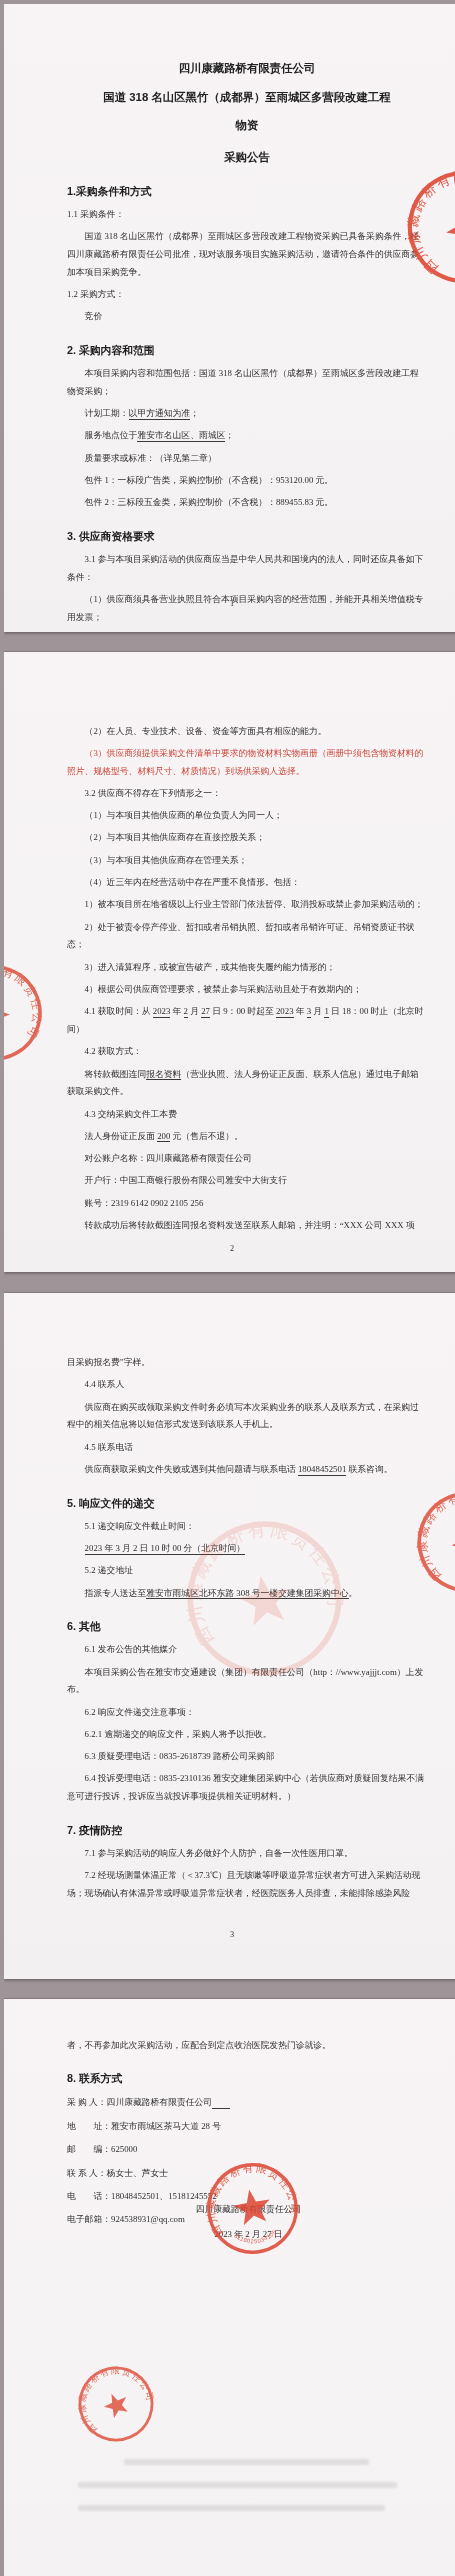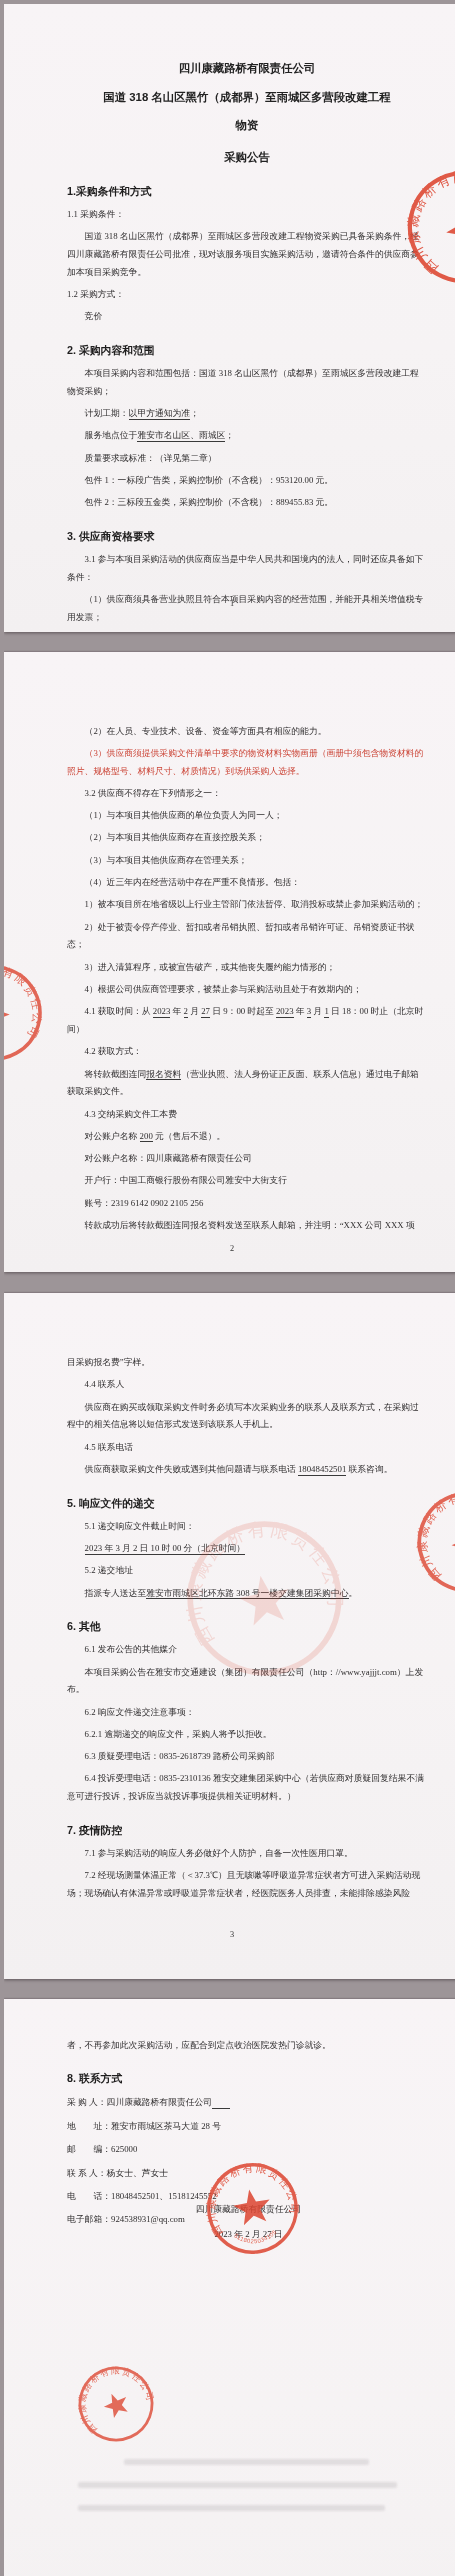--- a/index.html
+++ b/index.html
@@ -93,21 +93,21 @@
           <p class="blk p ind"><span>（3）与本项目其他供应商存在管理关系；</span></p>
           <p class="blk p ind"><span>（4）近三年内在经营活动中存在严重不良情形。包括：</span></p>
           <p class="blk p ind"><span>1）被本项目所在地省级以上行业主管部门依法暂停、取消投标或禁止参加采购活动的；</span></p>
           <p class="blk p ind"><span>2）处于被责令停产停业、暂扣或者吊销执照、暂扣或者吊销许可证、吊销资质证书状态；</span></p>
           <p class="blk p ind"><span>3）进入清算程序，或被宣告破产，或其他丧失履约能力情形的；</span></p>
           <p class="blk p ind"><span>4）根据公司供应商管理要求，被禁止参与采购活动且处于有效期内的；</span></p>
           <p class="blk p ind"><span>4.1 获取时间：从 </span><span class="u">2023</span><span> 年 </span><span class="u">2</span><span> 月 </span><span class="u">27</span><span> 日 9：00 时起至 </span><span class="u">2023</span><span> 年 </span><span class="u">3</span><span> 月 </span><span class="u">1</span><span> 日 18：00 时止（北京时间）</span></p>
           <p class="blk p ind"><span>4.2 获取方式：</span></p>
           <p class="blk p ind"><span>将转款截图连同</span><span class="u">报名资料</span><span>（营业执照、法人身份证正反面、联系人信息）通过电子邮箱获取采购文件。</span></p>
           <p class="blk p ind"><span>4.3 交纳采购文件工本费</span></p>
-          <p class="blk p ind"><span>对公账户名称 </span><span class="u">200</span><span> 元（售后不退）。</span></p>
+          <p class="blk p ind"><span>法人身份证正反面 </span><span class="u">200</span><span> 元（售后不退）。</span></p>
           <p class="blk p ind"><span>对公账户名称：四川康藏路桥有限责任公司</span></p>
           <p class="blk p ind"><span>开户行：中国工商银行股份有限公司雅安中大街支行</span></p>
           <p class="blk p ind"><span>账号：2319 6142 0902 2105 256</span></p>
           <p class="blk p ind"><span>转款成功后将转款截图连同报名资料发送至联系人邮箱，并注明：“XXX 公司 XXX 项</span></p>
         </div>
         <div class="pagenum">2</div>
       </section>
       <section class="page">
         <div class="content">
           <p class="blk p"><span>目采购报名费”字样。</span></p>

